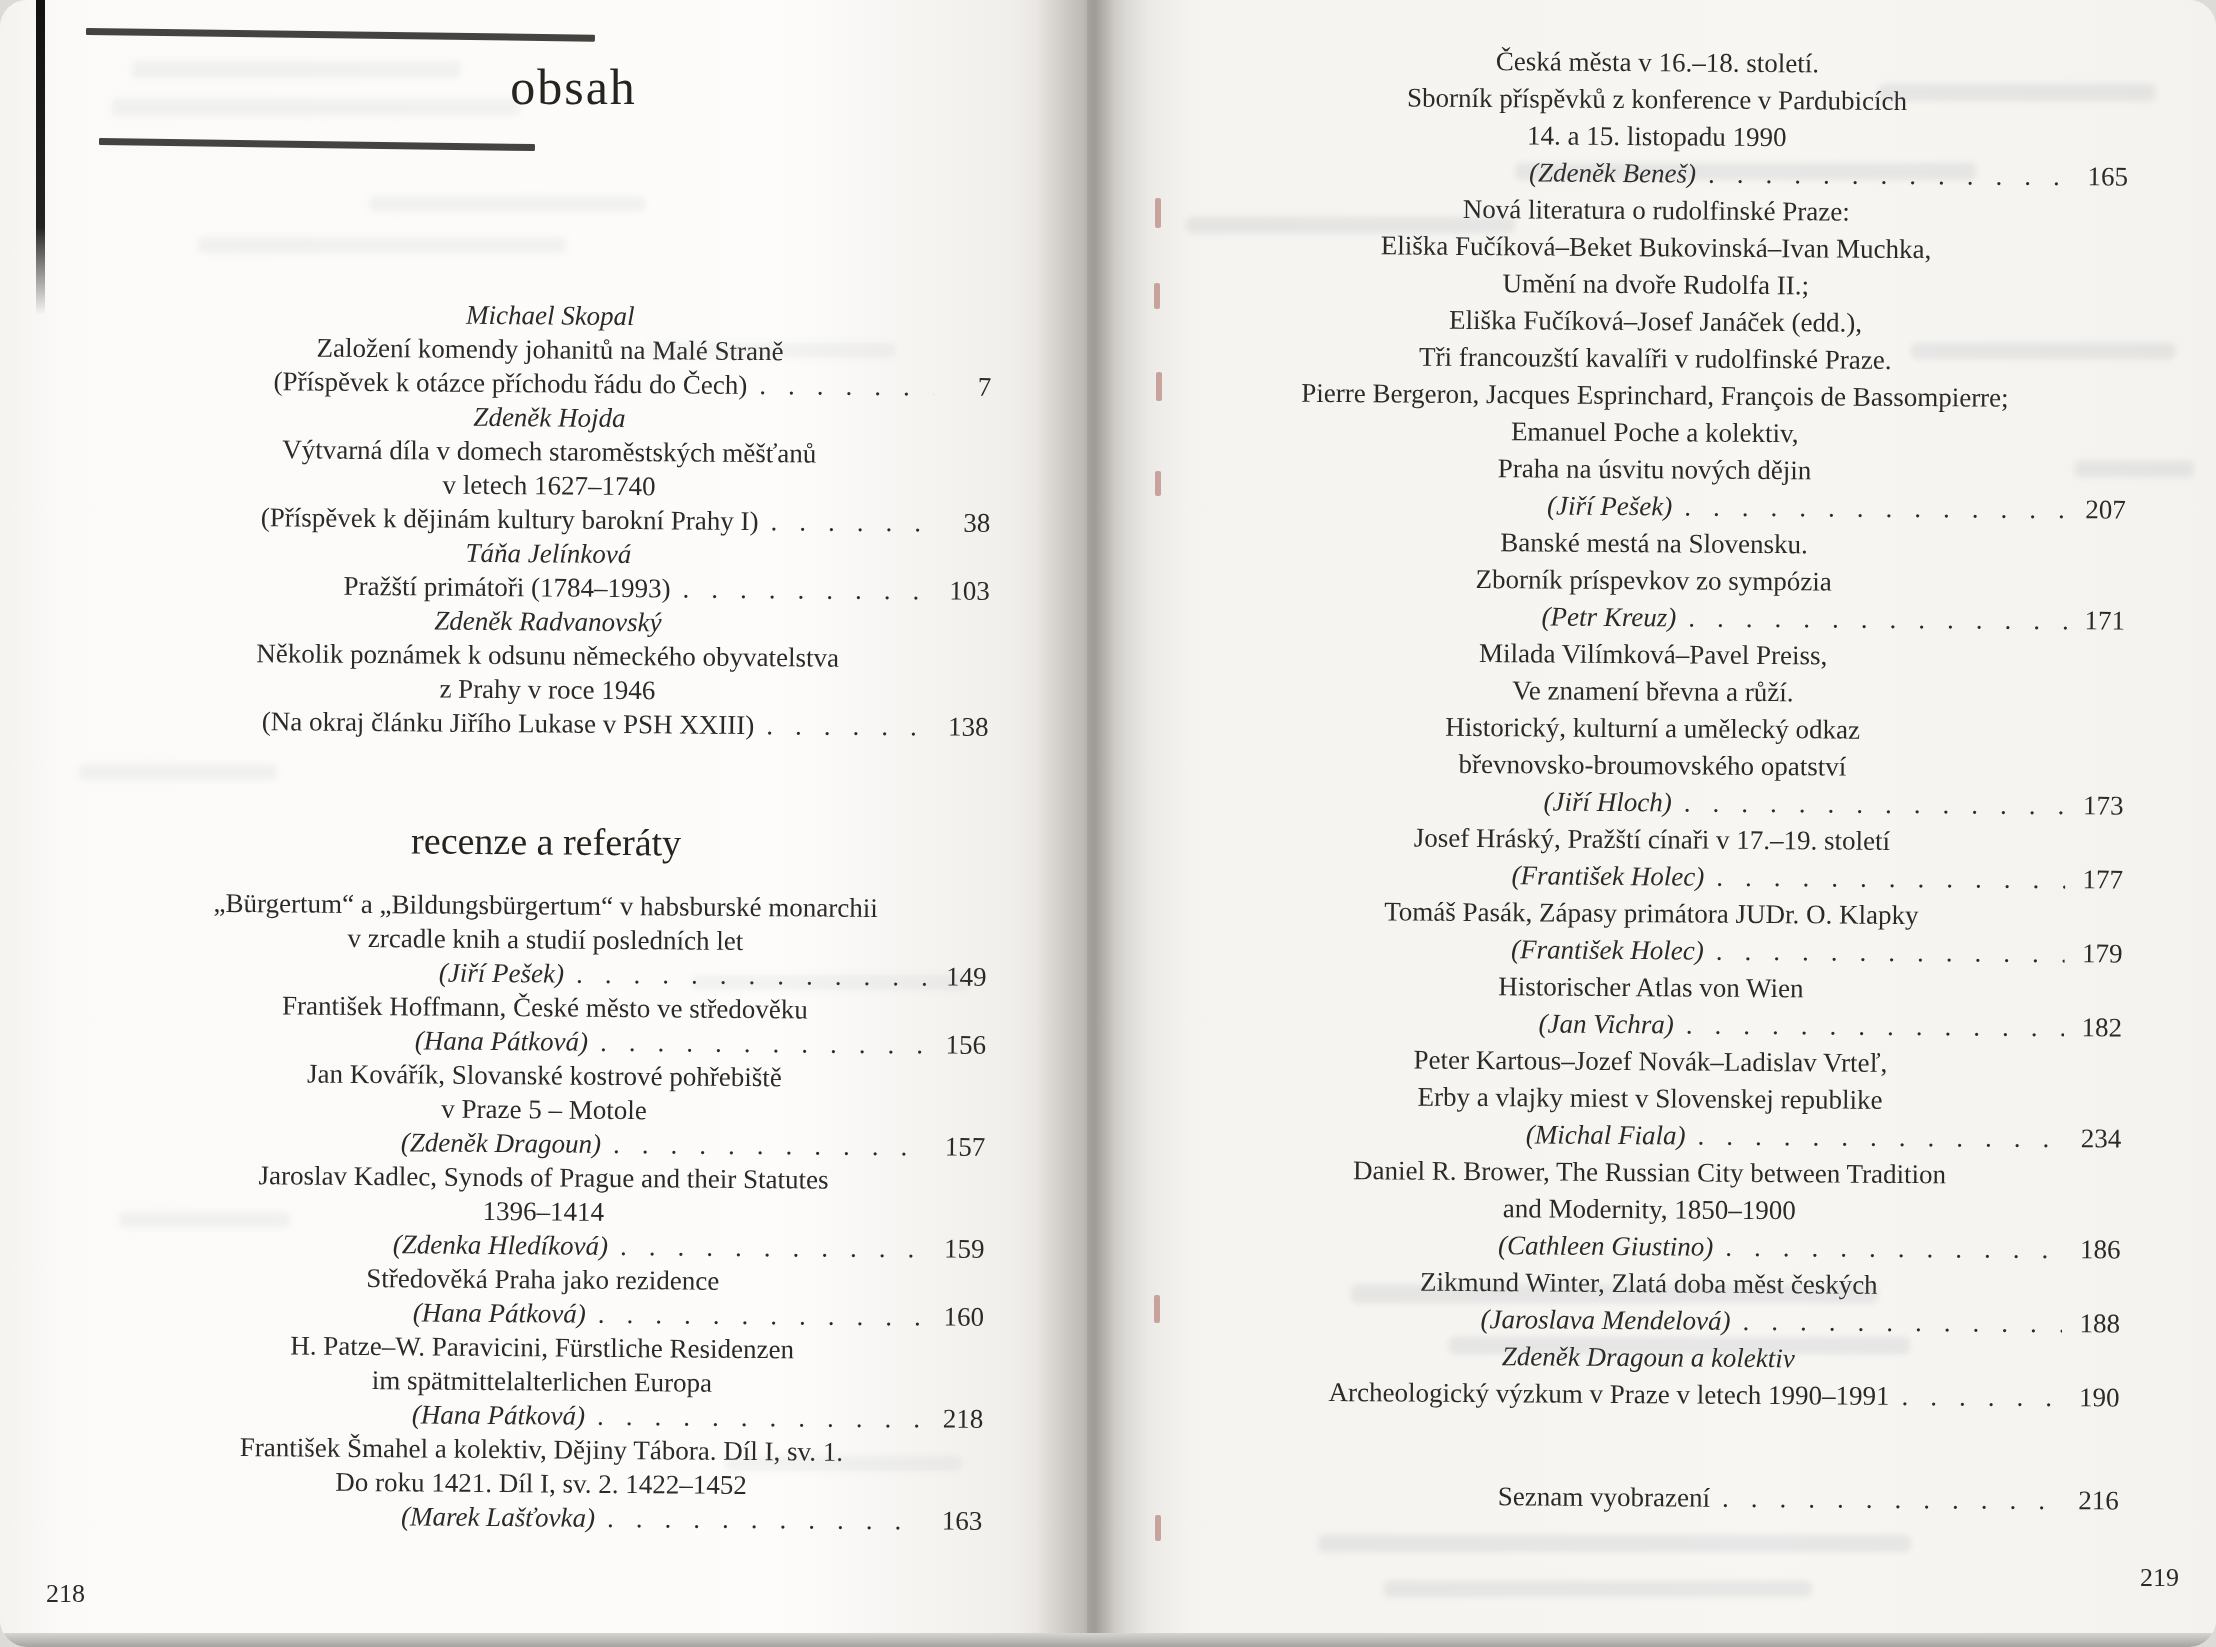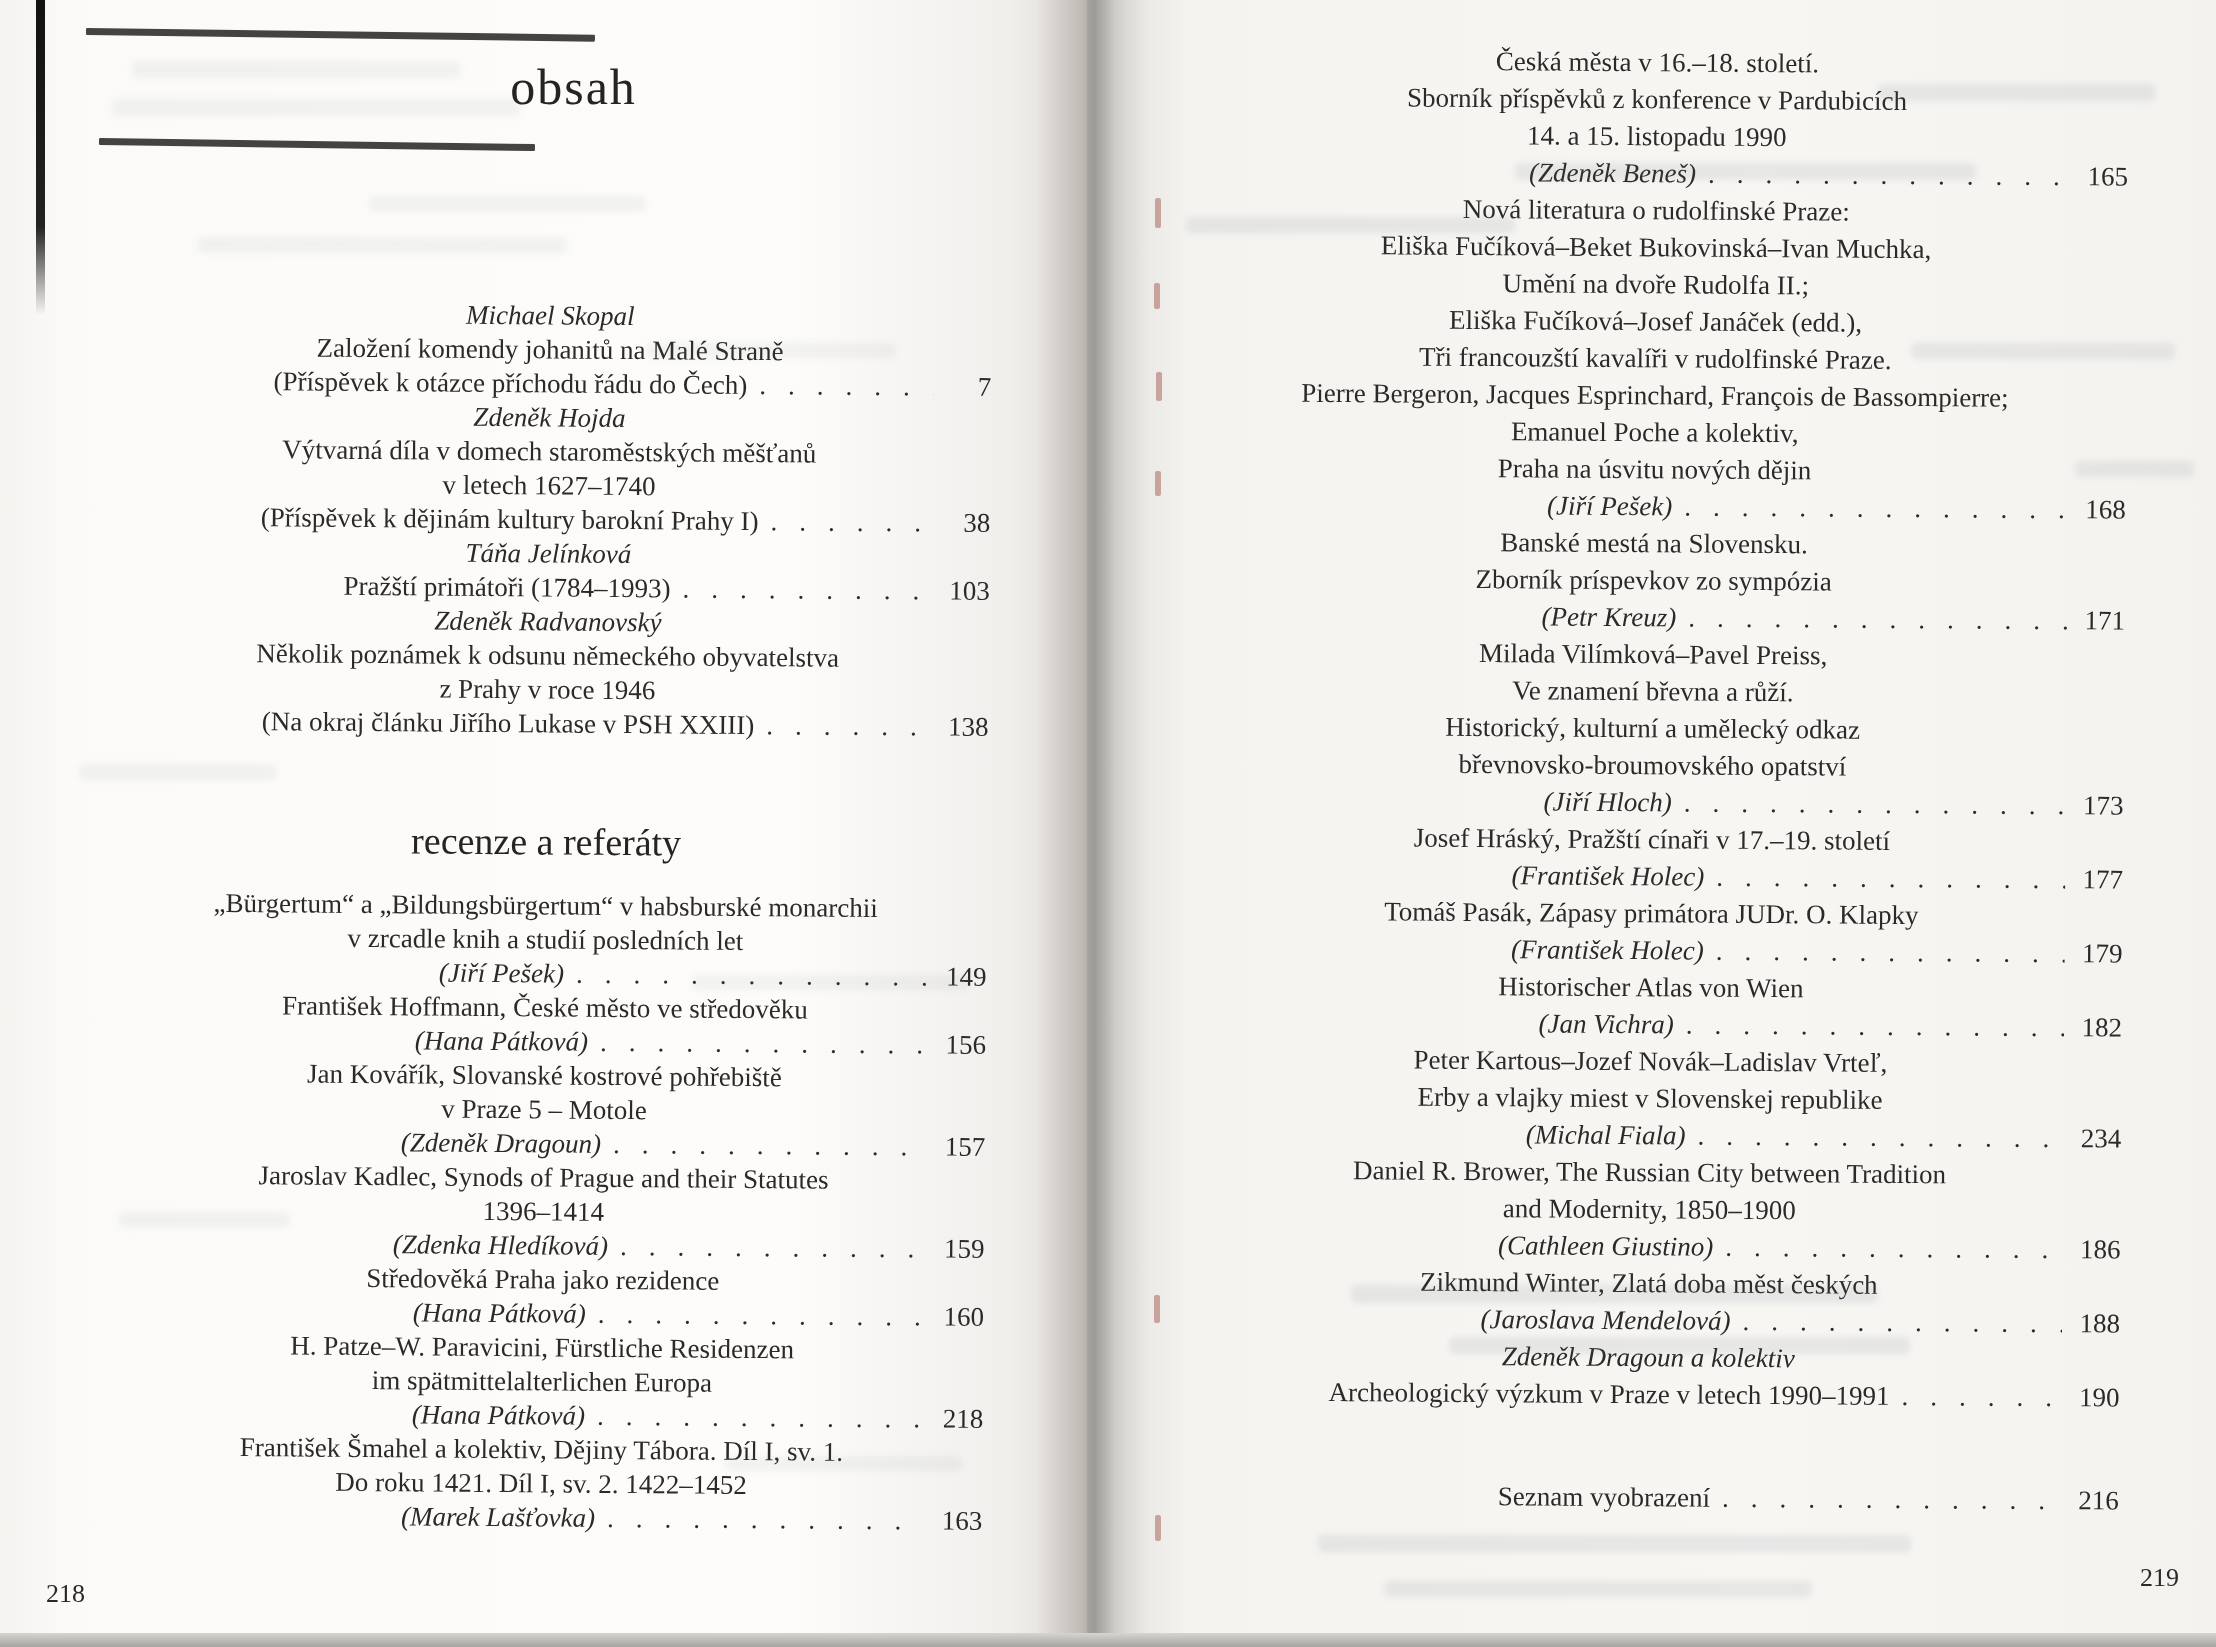--- a/index.html
+++ b/index.html
@@ -1,17 +1,17 @@
 <!DOCTYPE html>
 <html style="font-size:10.5px"><head>
 <meta charset="utf-8">
 <style>
   html,body{margin:0;padding:0;background:#dddbd8;}
   .scan{position:relative;width:2216px;height:1647px;overflow:hidden;
-        background:#ececea;font-family:"Liberation Serif","DejaVu Serif",serif;color:#2b2a28;}
+        background:#ececea;font-family:"Liberation Serif","DejaVu Serif",serif;color:#2b2a28;border-radius:27px;}
   .page{position:absolute;top:0;height:1647px;}
   #pageL{left:0;width:1087px;
          background:linear-gradient(90deg,#f4f3f0 0,#fbfaf8 6%,#fdfcfa 72%,#f1efec 93%,#d9d5d0 100%);}
   #pageR{left:1087px;width:1129px;
          background:linear-gradient(90deg,#c9c6c2 0,#e7e5e1 3.5%,#f4f3ef 9%,#f7f6f2 60%,#f3f2ee 100%);}
   #gutter{position:absolute;left:1036px;top:0;width:112px;height:1647px;
           background:linear-gradient(90deg,rgba(60,55,48,0) 0,rgba(60,55,48,0.18) 42%,rgba(45,42,38,0.30) 52%,rgba(60,55,48,0.10) 70%,rgba(60,55,48,0) 100%);}
   #scanBottom{position:absolute;left:0;bottom:0;width:2216px;height:14.5px;
           background:linear-gradient(180deg,#d6d5d2 0,#a5a4a1 100%);}
   #edgeL{position:absolute;left:36px;top:0;width:8.6px;height:315px;
@@ -167,21 +167,21 @@
         <div class="line text center">Umění na dvoře Rudolfa II.;</div>
         <div class="line text center">Eliška Fučíková–Josef Janáček (edd.),</div>
         <div class="line text center">Tři francouzští kavalíři v rudolfinské Praze.</div>
         <div class="line text center">Pierre Bergeron, Jacques Esprinchard, François de Bassompierre;</div>
         <div class="line text center">Emanuel Poche a kolektiv,</div>
         <div class="line text center">Praha na úsvitu nových dějin</div>
         <div class="line author">
           <span class="sp"></span>
           <span class="tx">(Jiří Pešek)</span>
           <span class="leader">..................................</span>
-          <span class="pg">168</span>
+          <span class="pg">207</span>
         </div>
         <div class="line text center">Banské mestá na Slovensku.</div>
         <div class="line text center">Zborník príspevkov zo sympózia</div>
         <div class="line author">
           <span class="sp"></span>
           <span class="tx">(Petr Kreuz)</span>
           <span class="leader">..................................</span>
           <span class="pg">171</span>
         </div>
         <div class="line text center">Milada Vilímková–Pavel Preiss,</div>

